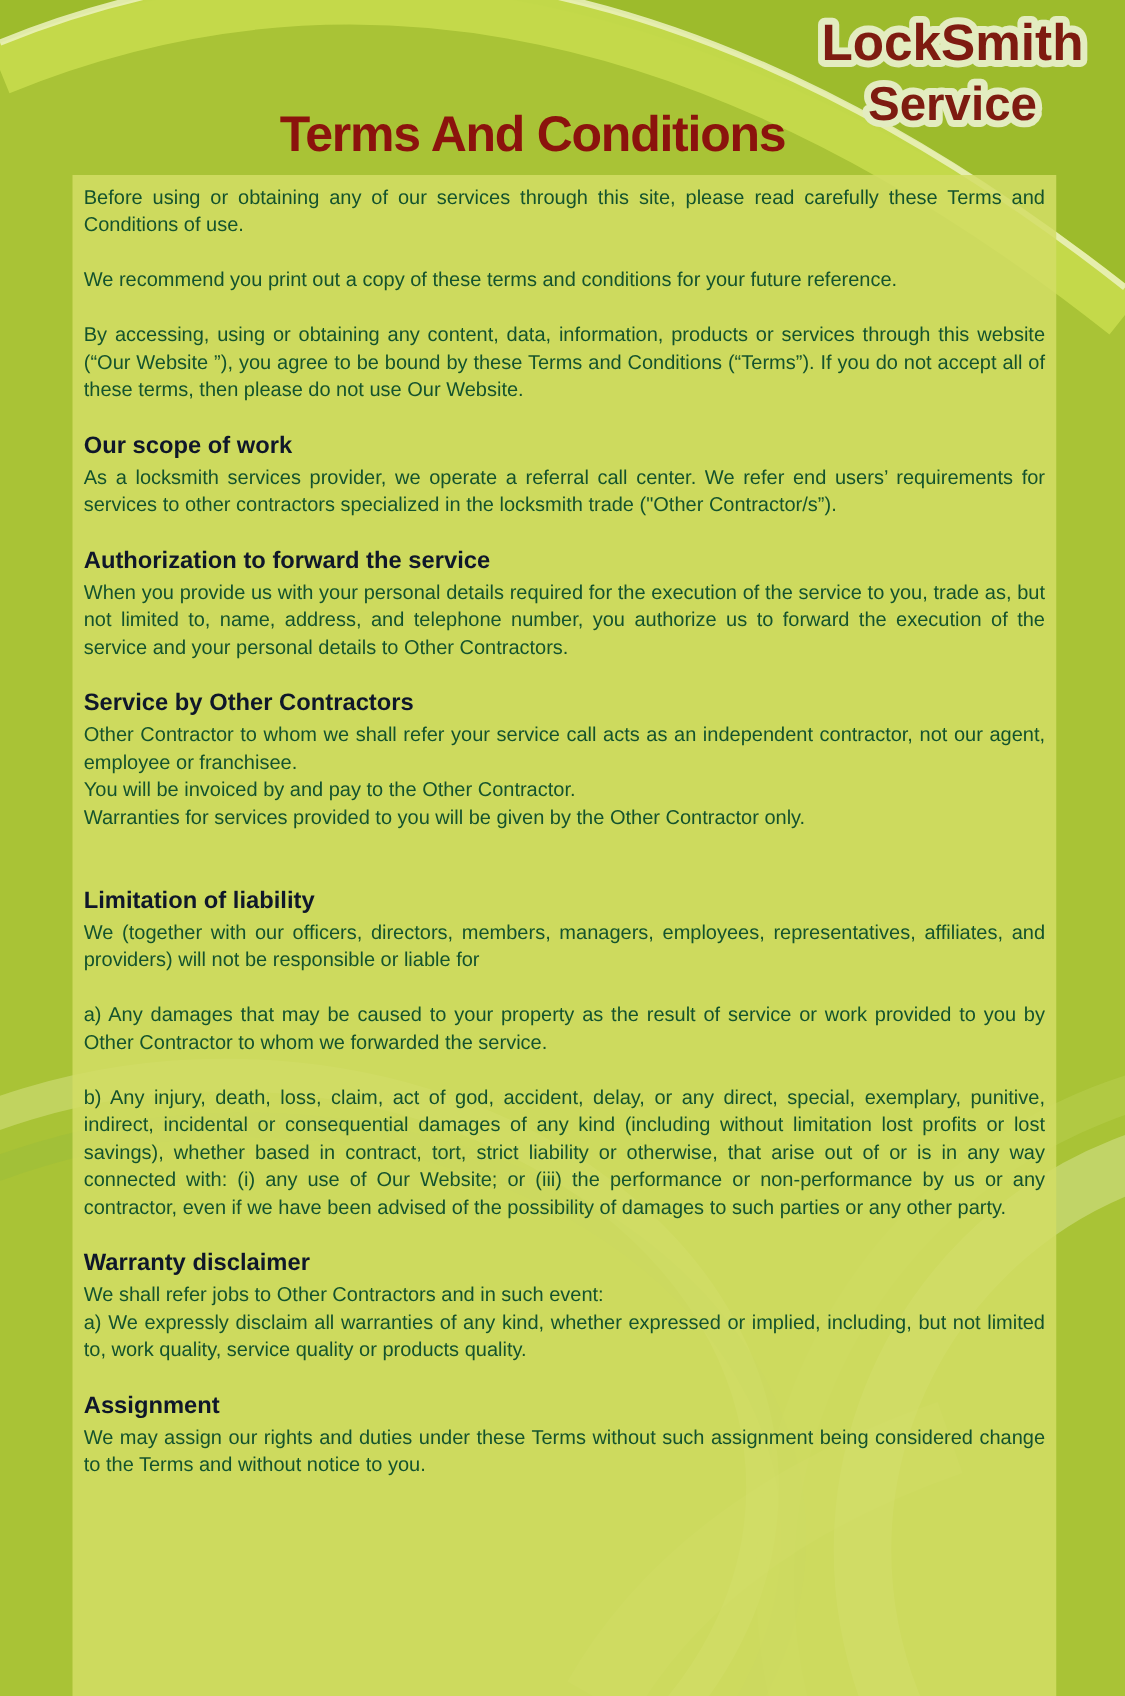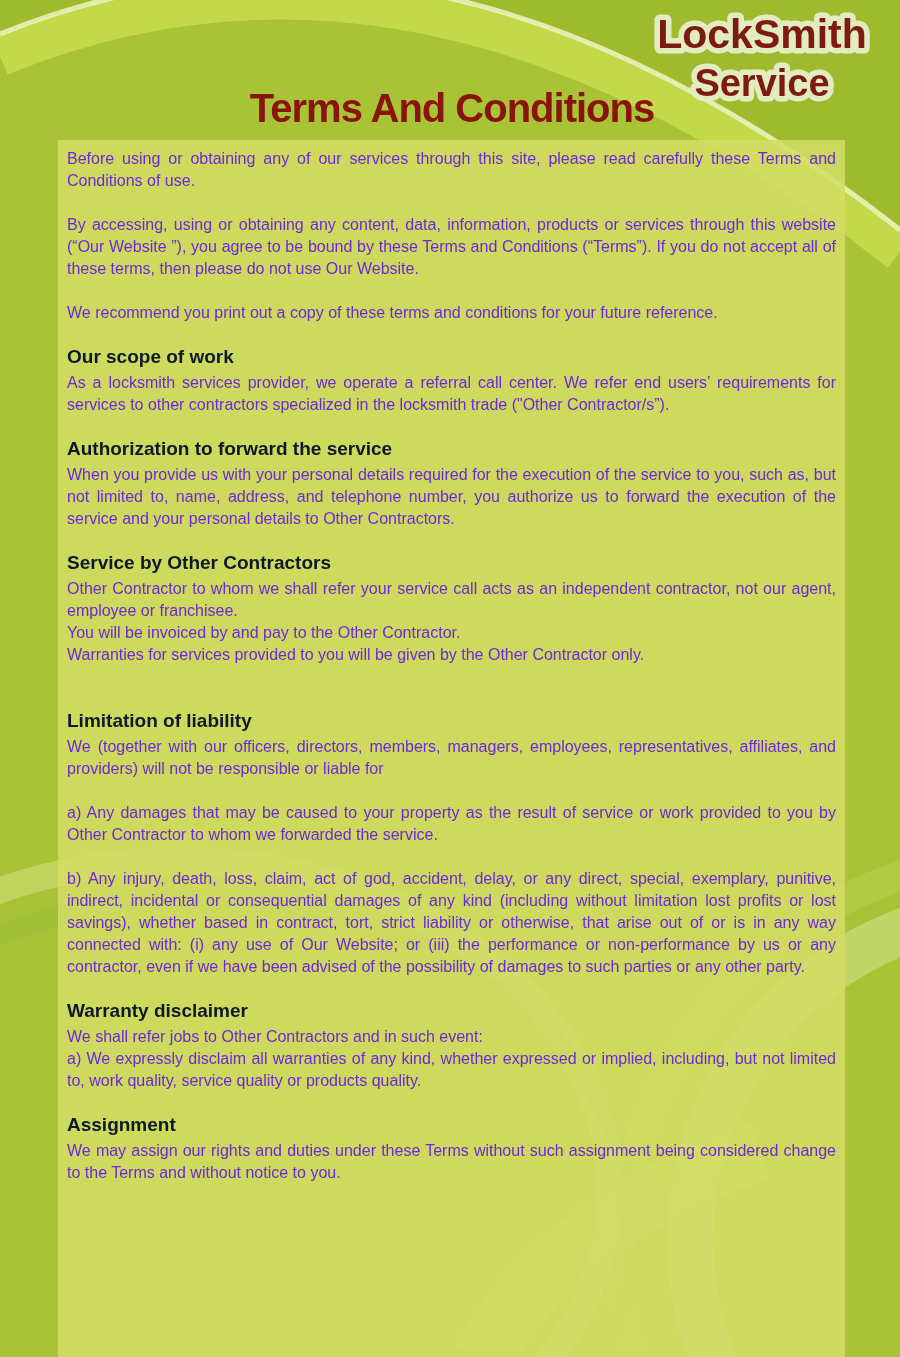--- a/index.html
+++ b/index.html
@@ -6,25 +6,25 @@
   body{font-family:"Liberation Sans",sans-serif;}
   .stage{position:relative;width:900px;height:1357px;overflow:hidden;background:#a9c336;}
   .bg{position:absolute;left:0;top:0;width:900px;height:1357px;display:block;}
   .logo{position:absolute;top:4px;right:16px;width:244px;height:112px;}
   .logo svg{display:block;width:244px;height:112px;}
   .logo text{font-family:"Liberation Sans",sans-serif;font-weight:bold;text-anchor:middle;}
   .logo .l1{font-size:41px;}
   .logo .l2{font-size:38px;}
   .logo .stroke{fill:none;stroke:#e3ecc0;stroke-width:11px;stroke-linejoin:round;}
   .title{position:absolute;top:86px;left:0;width:852px;margin:0;text-align:center;
-         font-size:40px;font-weight:bold;letter-spacing:-1px;color:#8b130d;padding-left:26px;}
+         font-size:40px;font-weight:bold;letter-spacing:-1px;color:#8b130d;}
   .panel{position:absolute;left:58px;top:140px;width:787px;height:1217px;
          background:rgba(211,221,101,0.86);box-sizing:border-box;
          padding:8px 9px 8px 9px;overflow:hidden;}
-  .para{margin:0;font-size:16px;line-height:22px;color:#6d28d9;text-align:justify;}
+  .para{margin:0;font-size:16px;line-height:22px;color:#14532d;text-align:justify;}
   .intro-para{margin-bottom:22px;}
   .intro-para:last-child{margin-bottom:0;}
   .tc-section{margin-top:21px;}
   .sec-heading{margin:0 0 3px 0;font-size:19px;line-height:24px;font-weight:bold;color:#0f172a;}
   .gap{height:22px;}
 </style>
 </head>
 <body>
 
 <div class="stage">
@@ -48,31 +48,31 @@
       <text class="l1" x="122" y="44" fill="#7e1b10">LockSmith</text>
       <text class="l2" x="122" y="92" fill="#7e1b10">Service</text>
     </svg>
   </div>
 
   <h1 class="title">Terms And Conditions</h1>
 
   <div class="panel">
     <div id="intro">
         <p class="para intro-para">Before using or obtaining any of our services through this site, please read carefully these Terms and Conditions of use.</p>
+        <p class="para intro-para">We recommend you print out a copy of these terms and conditions for your future reference.</p>
         <p class="para intro-para">By accessing, using or obtaining any content, data, information, products or services through this website (“Our Website ”), you agree to be bound by these Terms and Conditions (“Terms”). If you do not accept all of these terms, then please do not use Our Website.</p>
-        <p class="para intro-para">We recommend you print out a copy of these terms and conditions for your future reference.</p>
       </div>
     <div id="sections">
         <section class="tc-section">
           <h2 class="sec-heading">Our scope of work</h2>
           <p class="para">As a locksmith services provider, we operate a referral call center. We refer end users’ requirements for services to other contractors specialized in the locksmith trade ("Other Contractor/s”).</p>
         </section>
         <section class="tc-section">
           <h2 class="sec-heading">Authorization to forward the service</h2>
-          <p class="para">When you provide us with your personal details required for the execution of the service to you, such as, but not limited to, name, address, and telephone number, you authorize us to forward the execution of the service and your personal details to Other Contractors.</p>
+          <p class="para">When you provide us with your personal details required for the execution of the service to you, trade as, but not limited to, name, address, and telephone number, you authorize us to forward the execution of the service and your personal details to Other Contractors.</p>
         </section>
         <section class="tc-section">
           <h2 class="sec-heading">Service by Other Contractors</h2>
           <p class="para">Other Contractor to whom we shall refer your service call acts as an independent contractor, not our agent, employee or franchisee.</p>
           <p class="para">You will be invoiced by and pay to the Other Contractor.</p>
           <p class="para">Warranties for services provided to you will be given by the Other Contractor only.</p>
           <div class="gap"></div>
         </section>
         <section class="tc-section">
           <h2 class="sec-heading">Limitation of liability</h2>

